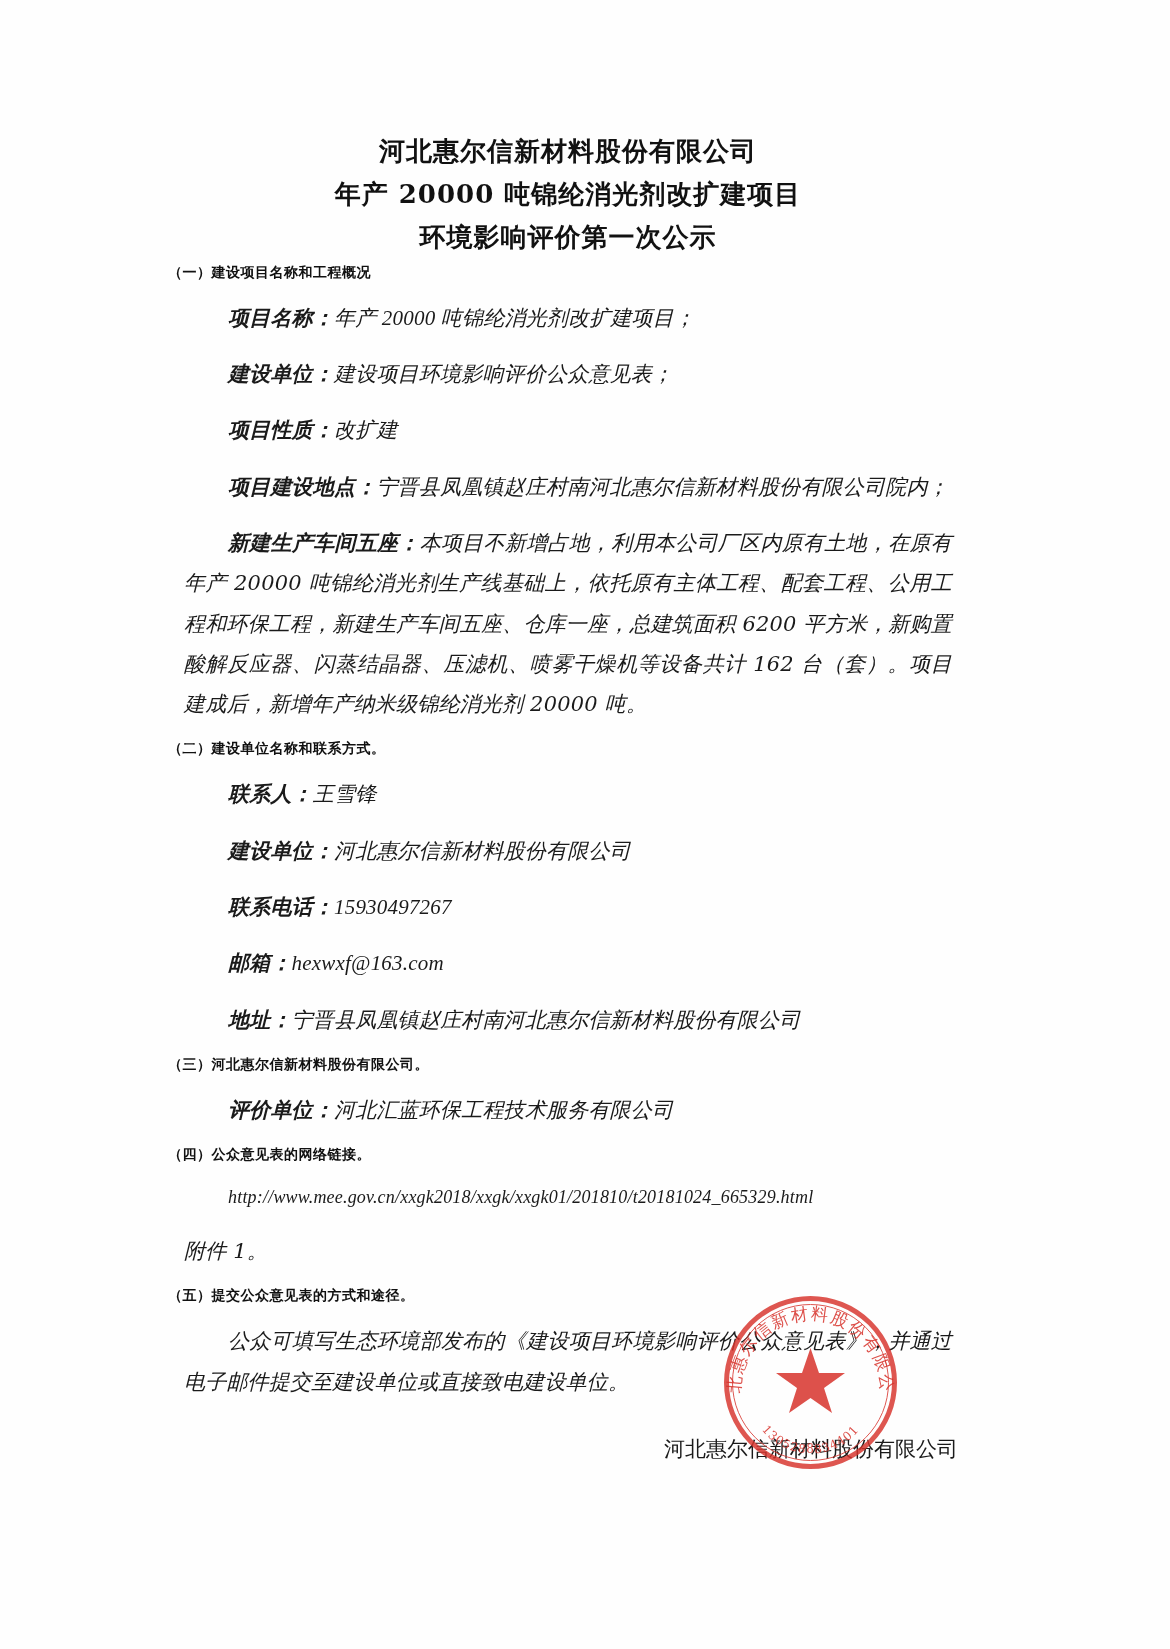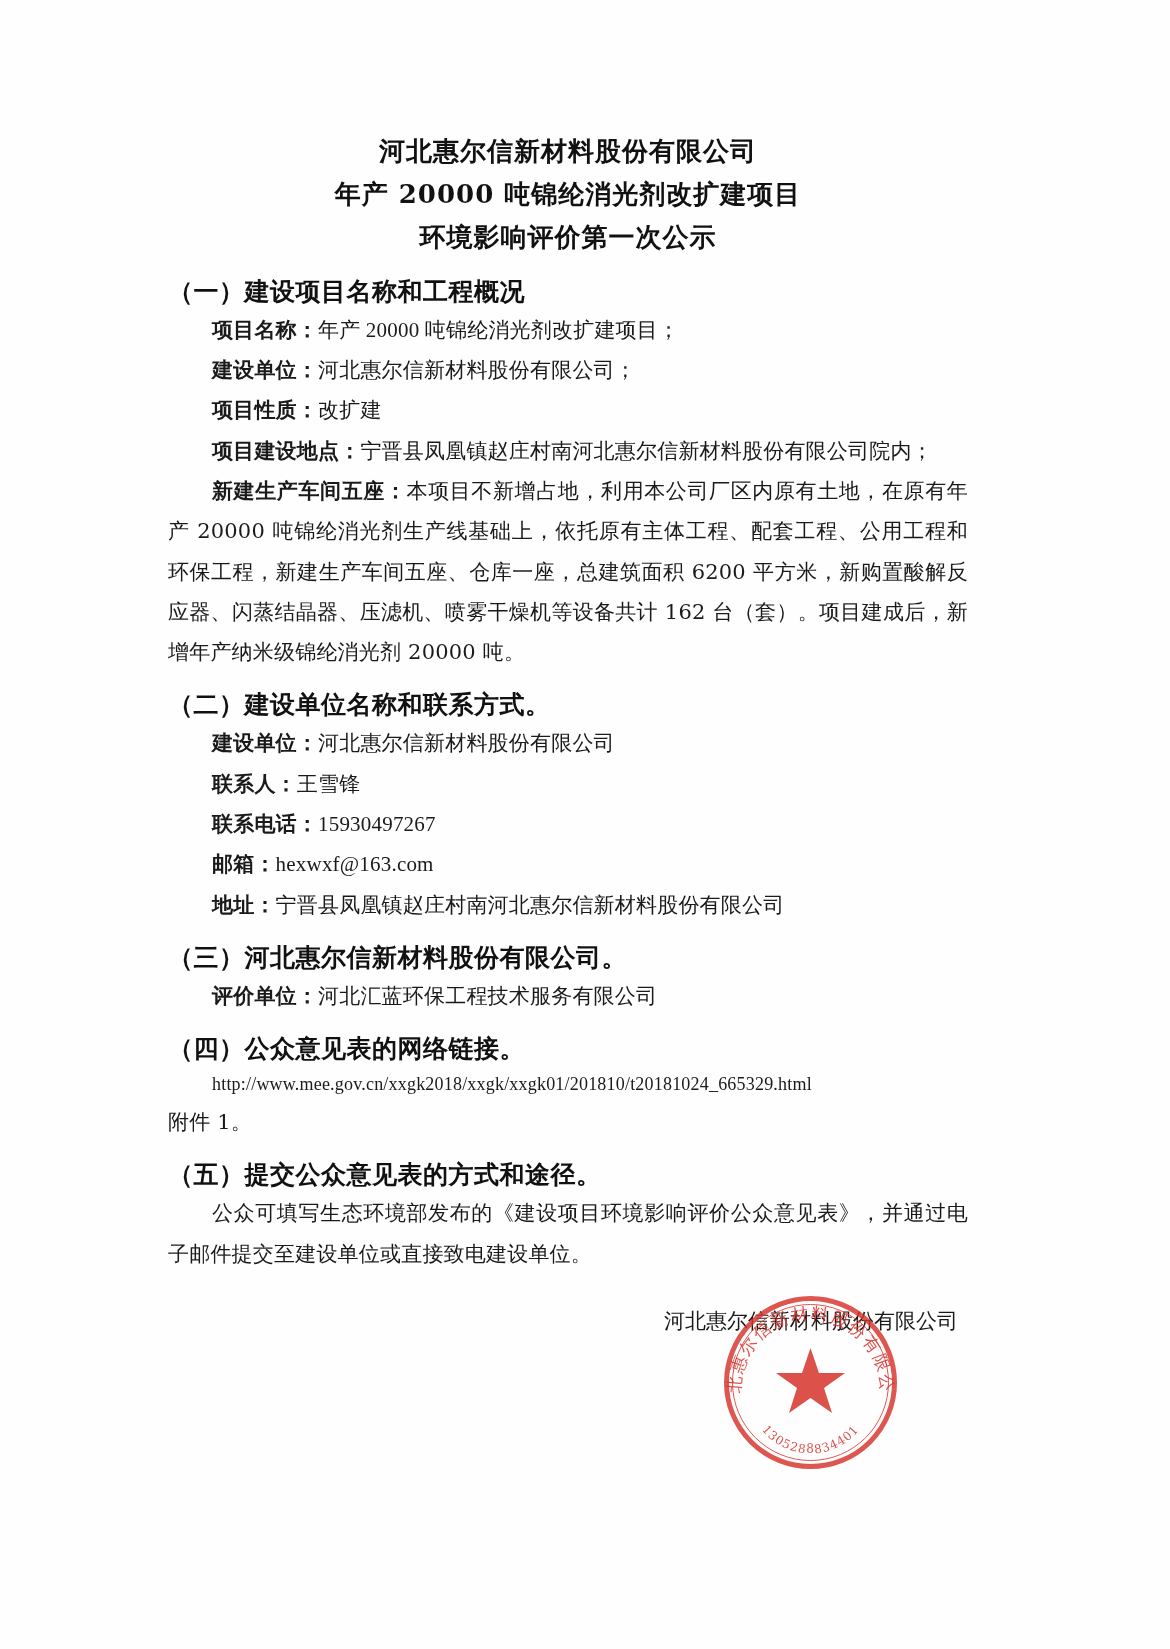--- a/index.html
+++ b/index.html
@@ -34,32 +34,33 @@
     font-size: 26px;
     line-height: 1.65;
     letter-spacing: 1px;
     color: #111;
   }
   .title-line {
     display: block;
   }
   .section-head {
     font-weight: bold;
-    font-size: 25px;
-    margin-top: 16px;
+    font-size: 14px;
+    margin-top: 5px;
     margin-bottom: 2px;
     letter-spacing: 0.5px;
     color: #111;
   }
   .para {
     font-size: 21px;
     line-height: 1.92;
     text-align: justify;
-    margin: 0;
+    margin: 16px;
     letter-spacing: 0.2px;
+    font-style: italic;
   }
   .indent1 {
     text-indent: 0;
     padding-left: 44px;
   }
   .indent-hang {
     padding-left: 0;
     text-indent: 44px;
   }
   .label {
@@ -101,42 +102,42 @@
       <span class="title-line">环境影响评价第一次公示</span>
     </div>
 
     <div class="section-head">（一）建设项目名称和工程概况</div>
 
     <p class="para indent1">
       <span class="label">项目名称：</span><span class="latin">年产 20000 吨锦纶消光剂改扩建项目；</span>
     </p>
 
     <p class="para indent1">
-      <span class="label">建设单位：</span><span>河北惠尔信新材料股份有限公司；</span>
+      <span class="label">建设单位：</span><span>建设项目环境影响评价公众意见表；</span>
     </p>
 
     <p class="para indent1">
       <span class="label">项目性质：</span><span>改扩建</span>
     </p>
 
     <p class="para indent-hang">
       <span class="label">项目建设地点：</span><span>宁晋县凤凰镇赵庄村南河北惠尔信新材料股份有限公司院内；</span>
     </p>
 
     <p class="para indent-hang">
       <span class="label">新建生产车间五座：</span><span>本项目不新增占地，利用本公司厂区内原有土地，在原有年产 20000 吨锦纶消光剂生产线基础上，依托原有主体工程、配套工程、公用工程和环保工程，新建生产车间五座、仓库一座，总建筑面积 6200 平方米，新购置酸解反应器、闪蒸结晶器、压滤机、喷雾干燥机等设备共计 162 台（套）。项目建成后，新增年产纳米级锦纶消光剂 20000 吨。</span>
     </p>
 
     <div class="section-head">（二）建设单位名称和联系方式。</div>
 
     <p class="para indent1">
-      <span class="label">建设单位：</span><span>河北惠尔信新材料股份有限公司</span>
+      <span class="label">联系人：</span><span>王雪锋</span>
     </p>
     <p class="para indent1">
-      <span class="label">联系人：</span><span>王雪锋</span>
+      <span class="label">建设单位：</span><span>河北惠尔信新材料股份有限公司</span>
     </p>
     <p class="para indent1">
       <span class="label">联系电话：</span><span class="latin">15930497267</span>
     </p>
     <p class="para indent1">
       <span class="label">邮箱：</span><span class="latin">hexwxf@163.com</span>
     </p>
     <p class="para indent1">
       <span class="label">地址：</span><span>宁晋县凤凰镇赵庄村南河北惠尔信新材料股份有限公司</span>
     </p>

